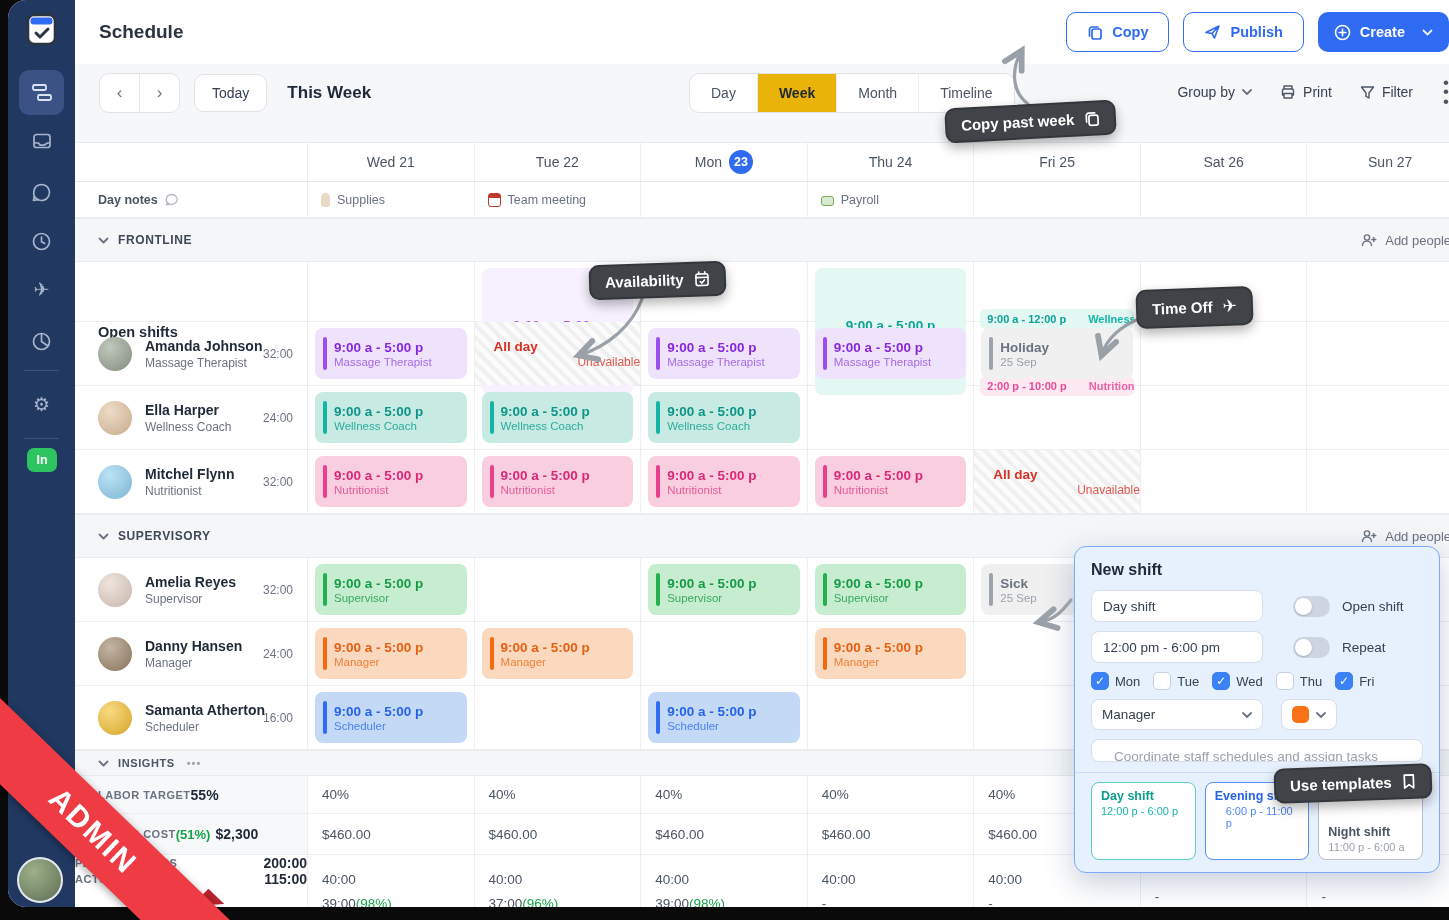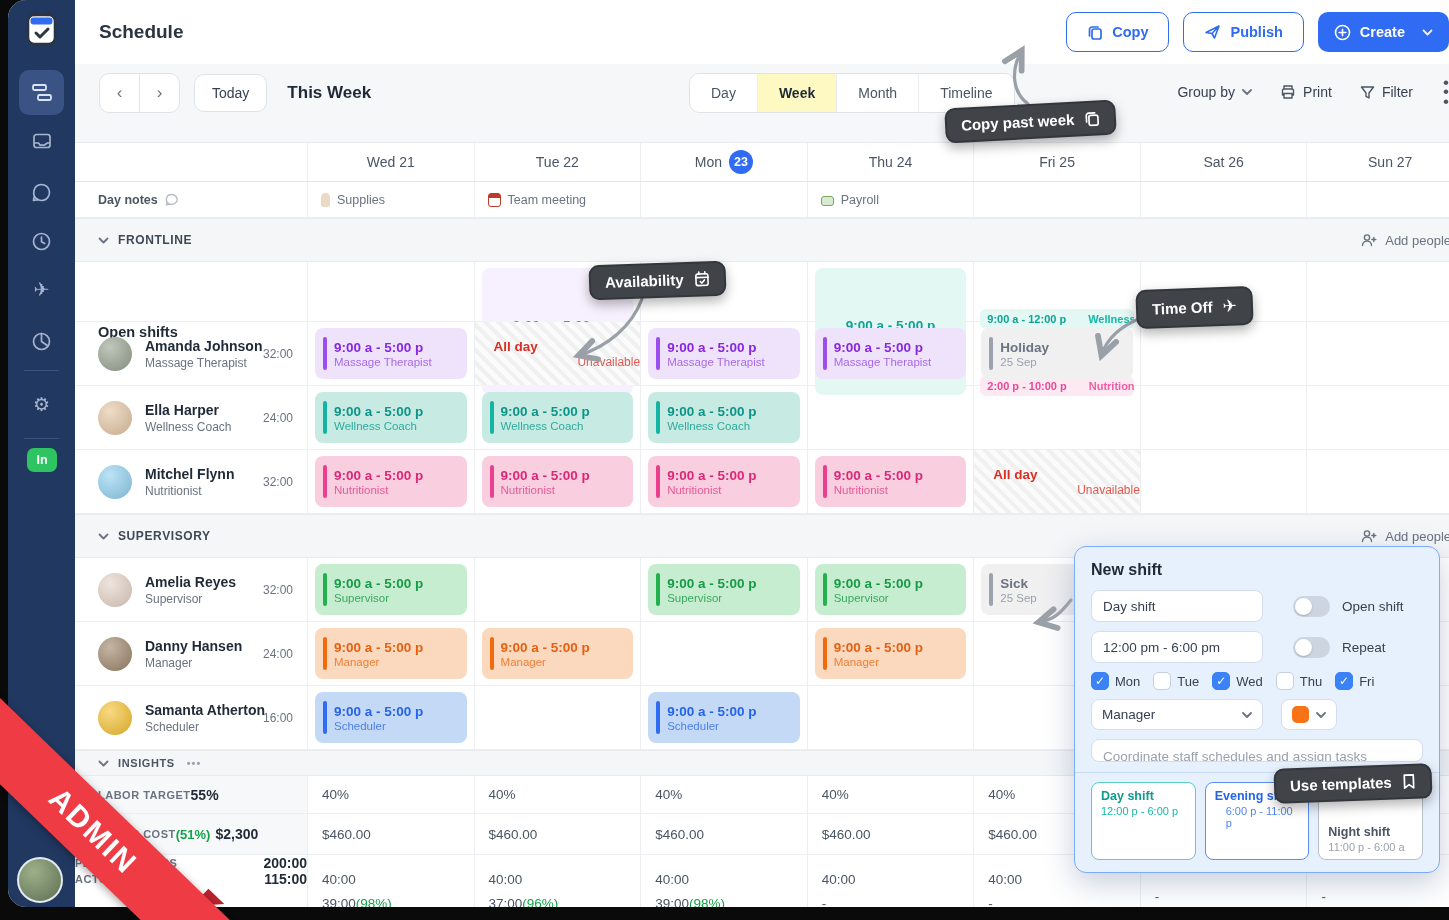--- a/index.html
+++ b/index.html
@@ -30,21 +30,21 @@
   .toolbar{position:absolute;left:0;top:64px;right:0;height:78px;background:#f6f7f9;border-bottom:1px solid #e8eaee;z-index:3;}
   .tb-left{position:absolute;left:24px;top:9px;display:flex;align-items:center;gap:14px;}
   .navgrp{display:flex;background:#fff;border:1px solid #dfe3e8;border-radius:10px;overflow:hidden;height:38px;}
   .navbtn{width:39px;display:flex;align-items:center;justify-content:center;color:#6b7280;font-size:17px;cursor:pointer;}
   .navbtn + .navbtn{border-left:1px solid #e5e7eb;}
   .today-btn{height:38px;background:#fff;border:1px solid #dfe3e8;border-radius:10px;padding:0 17px;display:flex;align-items:center;font-size:14px;color:#374151;font-weight:500;box-sizing:border-box;cursor:pointer;}
   .range-lbl{font-size:17px;font-weight:700;color:#1f2937;margin-left:6px;}
   .seg{position:absolute;left:614px;top:9px;display:flex;background:#fff;border:1px solid #dfe3e8;border-radius:10px;height:38px;overflow:hidden;}
   .seg-btn{padding:0 21px;display:flex;align-items:center;font-size:14px;color:#4b5563;cursor:pointer;}
   .seg-btn + .seg-btn{border-left:1px solid #eceef1;}
-  .seg-btn.active{background:#fef9c3;color:#1f2937;font-weight:600;}
+  .seg-btn.active{background:#eab308;color:#1f2937;font-weight:600;}
   .tb-right{position:absolute;right:22px;top:9px;height:38px;display:flex;align-items:center;gap:28px;color:#374151;font-size:14px;}
   .tb-item{display:flex;align-items:center;gap:7px;cursor:pointer;}
   .kebab{font-size:17px;color:#4b5563;letter-spacing:0;line-height:.55;text-align:center;width:10px;}
 
   
   #schedule-grid{position:absolute;left:0;top:142px;right:0;bottom:0;background:#fff;}
   .grow{display:grid;grid-template-columns:232px repeat(7,1fr);border-bottom:1px solid #edeef2;box-sizing:border-box;}
   .lcell{position:relative;box-sizing:border-box;}
   .dcell{border-left:1px solid #eceef2;position:relative;display:flex;box-sizing:border-box;min-width:0;}
   .g-head{height:40px;border-bottom:1px solid #e4e7ec;}
@@ -100,21 +100,21 @@
   .pp-input{width:172px;height:32px;background:#fff;border:1px solid #d7deea;border-radius:8px;display:flex;align-items:center;padding:0 11px;font-size:13.5px;color:#374151;box-sizing:border-box;}
   .toggle{width:37px;height:21px;background:#cdd5e1;border-radius:11px;position:relative;flex:none;margin-left:18px;cursor:pointer;}
   .toggle::after{content:"";position:absolute;left:2px;top:2px;width:17px;height:17px;background:#fff;border-radius:50%;box-shadow:0 1px 2px rgba(0,0,0,.2);}
   .pp-lab{font-size:13.5px;color:#374151;}
   .dayck{display:flex;align-items:center;gap:6px;font-size:13px;color:#374151;}
   .cb{width:18px;height:18px;border-radius:5px;background:#fff;border:1.5px solid #c6cfdc;box-sizing:border-box;display:flex;align-items:center;justify-content:center;cursor:pointer;}
   .cb.checked{background:#3b82f6;border-color:#3b82f6;color:#fff;font-size:12px;font-weight:700;}
   .cb.checked::after{content:"✓";}
   .pp-select{height:31px;background:#fff;border:1px solid #d7deea;border-radius:8px;display:flex;align-items:center;justify-content:space-between;padding:0 10px;font-size:13.5px;color:#374151;box-sizing:border-box;cursor:pointer;}
   .swatch{width:17px;height:17px;border-radius:5px;}
-  .pp-note{height:50px;background:#fff;border:1px solid #d7deea;border-radius:8px;padding:9px 11px;font-size:13.5px;color:#9aa1ad;box-sizing:border-box;overflow:hidden;white-space:nowrap;cursor:text;}
+  .pp-note{height:50px;background:#fff;border:1px solid #d7deea;border-radius:8px;padding:9px 22px;font-size:13.5px;color:#9aa1ad;box-sizing:border-box;overflow:hidden;white-space:nowrap;cursor:text;}
   .pp-divider{border-top:1px solid #c9dbf5;margin:1px -16px 0;}
   .tpl-row{display:flex;gap:9px;}
   .tpl{flex:1;background:#fff;border-radius:8px;border:1.5px solid #ccc;padding:6px 9px;display:flex;flex-direction:column;gap:2px;cursor:pointer;}
   .tpl .tn{font-size:12.5px;font-weight:700;}
   .tpl .tt{font-size:11px;}
   .tpl-teal{border-color:#59cfbe;}  .tpl-teal .tn{color:#0e9c8e;} .tpl-teal .tt{color:#14b8a6;}
   .tpl-blue{border-color:#5b8ef7;}  .tpl-blue .tn{color:#2563eb;} .tpl-blue .tt{color:#4f86f7;padding-left:11px;}
   .tpl-gray{border-color:#b9bfc9;}  .tpl-gray .tn{color:#4b5563;margin-top:36px;} .tpl-gray .tt{color:#9aa1ab;}
 
   

